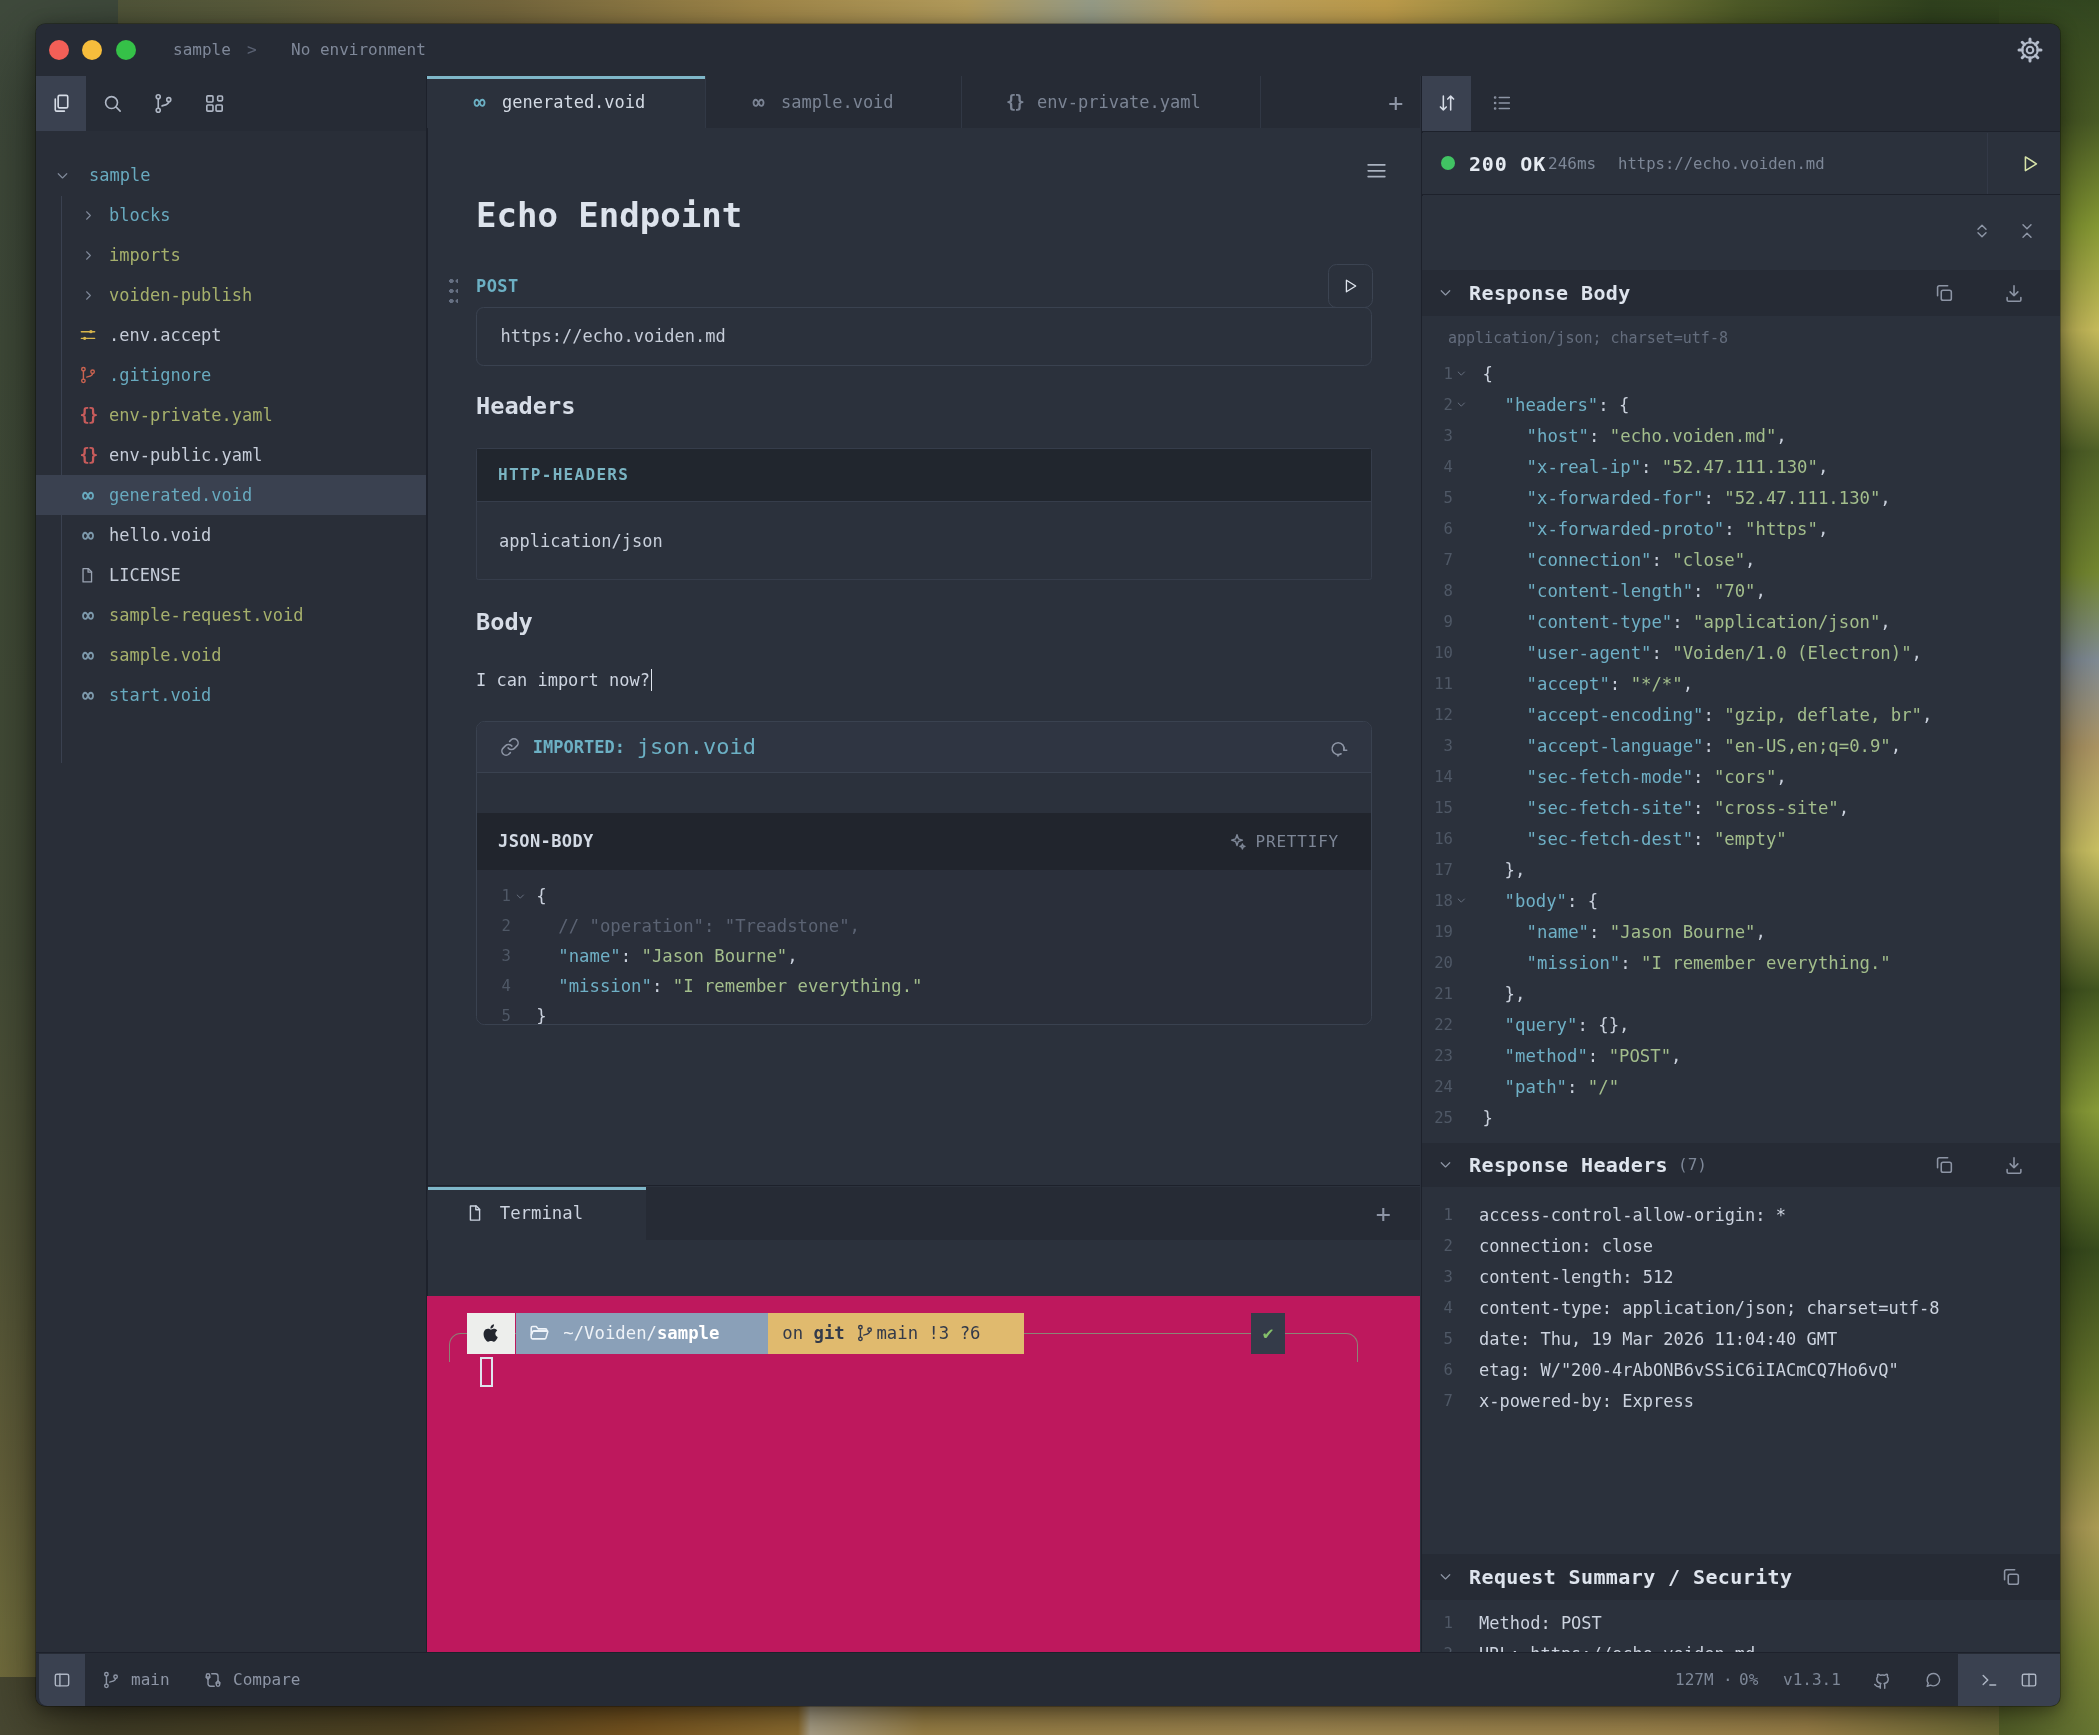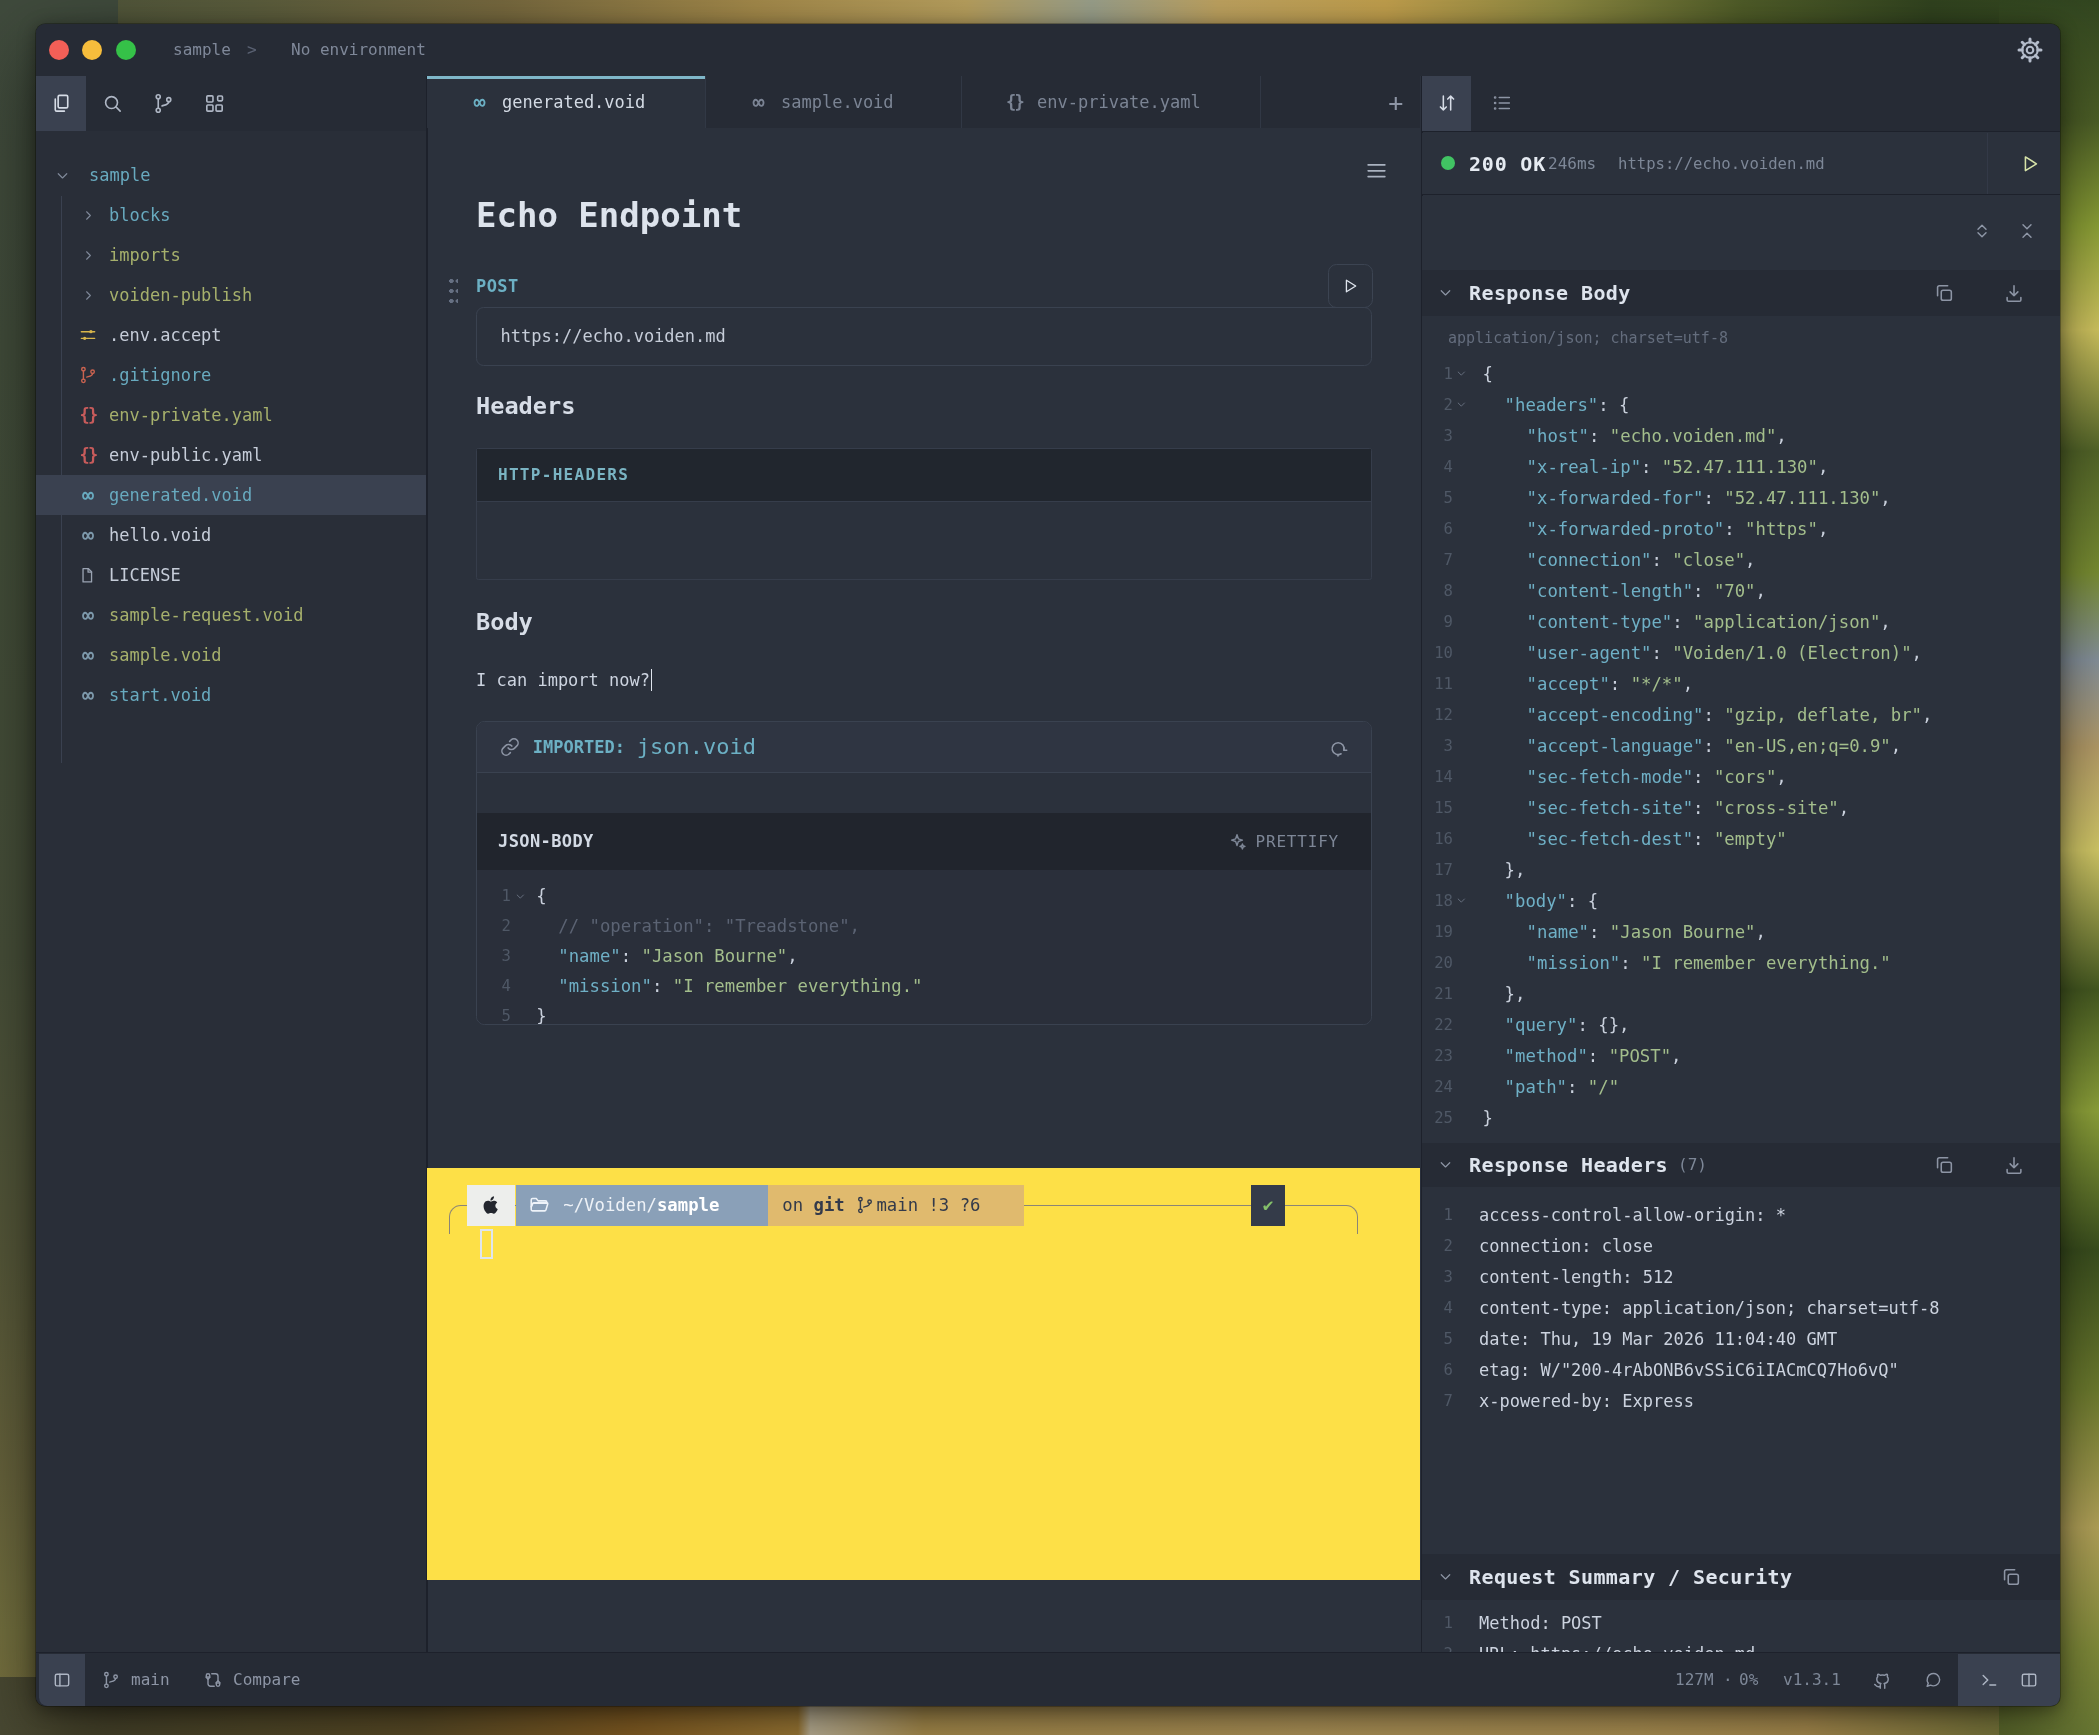--- a/index.html
+++ b/index.html
@@ -116,21 +116,21 @@
 
   
   .term-sep { left:391px; top:1161px; width:993px; height:1.7px; background:#1d212b; }
   .term-bar { left:391px; top:1163px; width:993px; height:53px; background:#262b35; }
   .term-tab { position:absolute; left:0.8px; top:0; width:218px; height:53px; background:#2b313c; display:flex; align-items:center; }
   .term-tab::before { content:""; position:absolute; left:0; top:0; width:100%; height:3.4px; background:#7fb7c9; }
   .term-tab .tico { margin-left:37px; width:20px; height:20px; color:#ccd3df; }
   .term-tab .tlbl { margin-left:15px; font-size:17.3px; color:#ccd3df; }
   .term-add { position:absolute; right:25px; top:3.4px; height:47px; width:23.6px; color:#8d95a5; font-size:25px;
     display:flex; align-items:center; justify-content:center; font-weight:300; }
-  .term-body { left:391px; top:1144px; width:993px; height:412px; background:#fde047; }
+  .term-body { left:391px; top:1272px; width:993px; height:412px; background:#be185d; }
   .pframe { position:absolute; left:22px; top:37px; width:909px; height:29px;
     border:1.7px solid #8b8576; border-bottom:none; border-radius:11.8px 11.8px 0 0; }
   .pseg { position:absolute; top:17px; height:41px; display:flex; align-items:center; }
   .seg-apple { left:40px; width:48px; background:#edeeec; justify-content:center; }
   .seg-apple svg { width:22px; height:22px; color:#23262e; }
   .seg-path { left:89px; width:252px; background:#8aa0b8; }
   .seg-path .fold-ic { margin-left:11.8px; width:22px; height:22px; color:#eef3f9; }
   .seg-path .ppath { margin-left:13.5px; font-size:17.3px; color:#eef2f7; }
   .seg-path .ppath b { color:#ffffff; }
   .seg-git { left:341px; width:256px; background:#e0ba6e; color:#333a4a; font-size:17.3px; }
@@ -400,20 +400,21 @@
           <path d="M7 4.5 19 12 7 19.5z"></path>
         </svg>
       </span>
   </div>
   <div class="abs url-box">https://echo.voiden.md</div>
 
   <div class="abs h2 headers-h">Headers</div>
   <div class="abs htable">
     <div class="thead">HTTP-HEADERS</div>
     <div class="tbody">
+      <div class="td2">application/json</div>
     </div>
   </div>
 
   <div class="abs h2 body-h">Body</div>
   <div class="abs note">
       <span>I can import now?</span>
       <span class="caret"></span>
     </div>
 
   <div class="abs imported">

